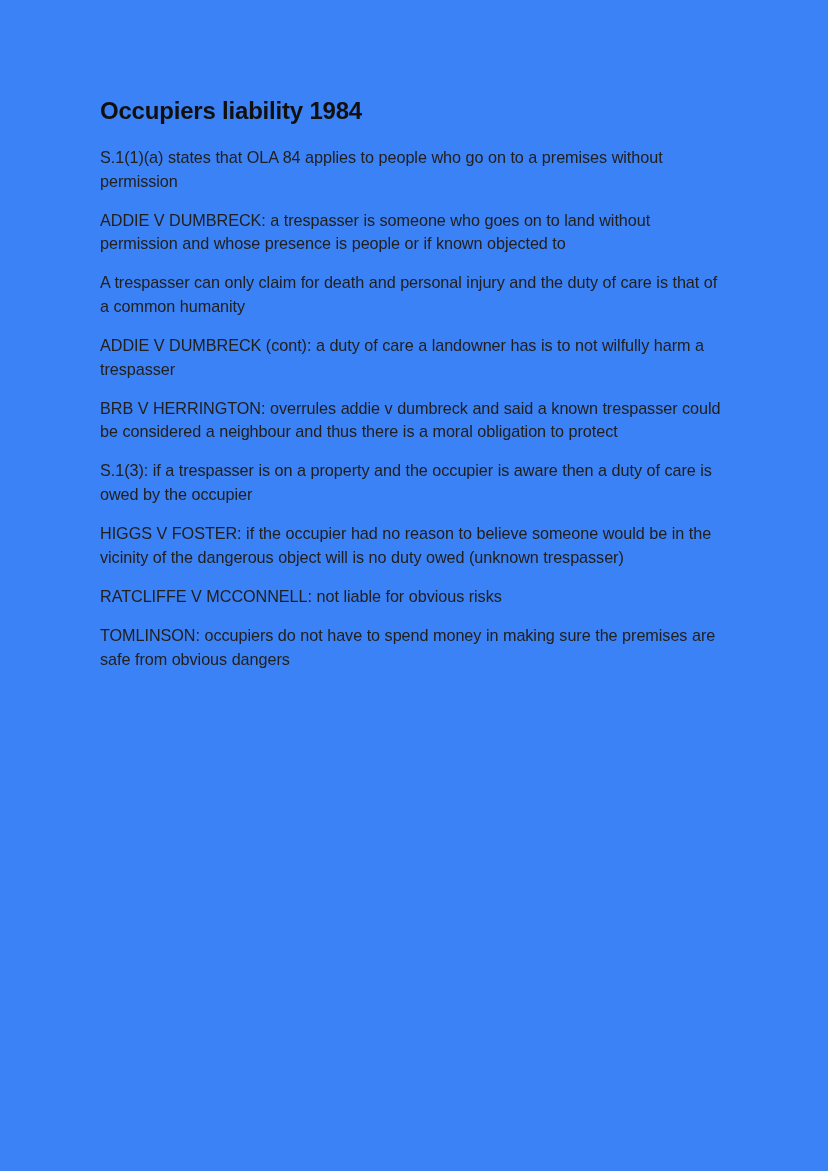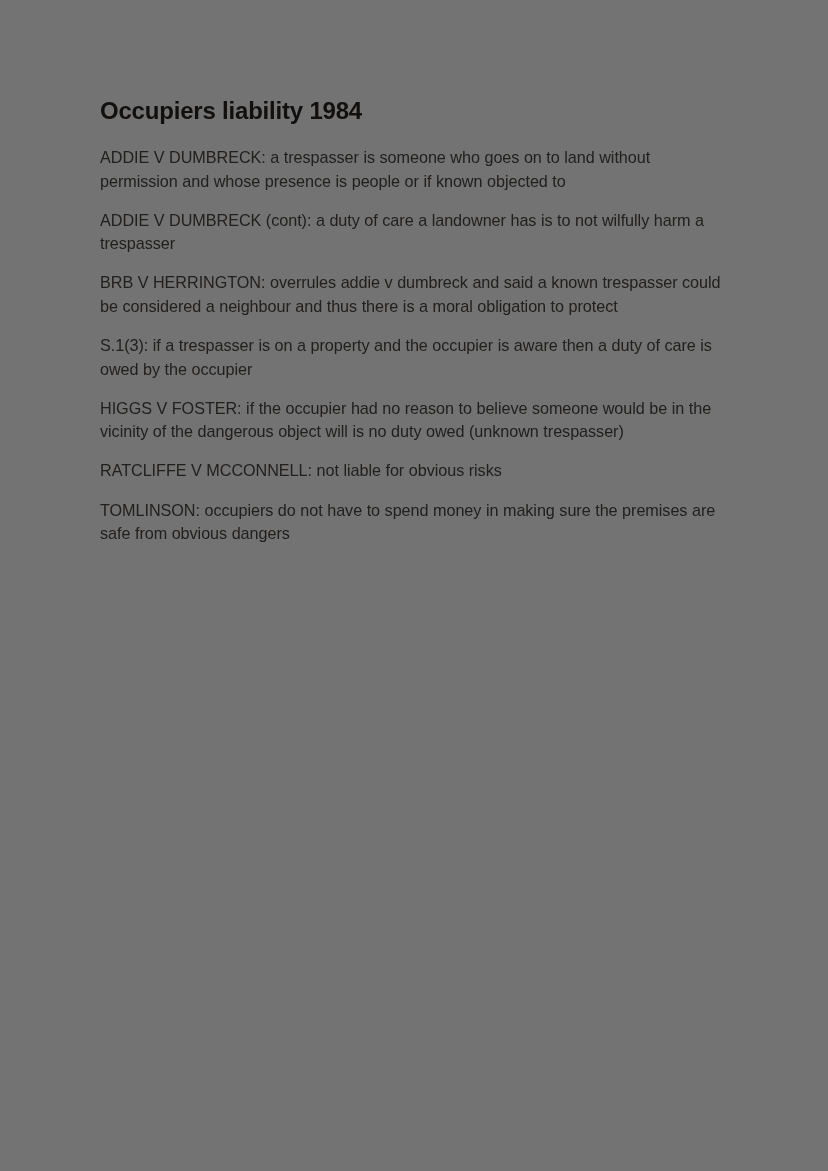--- a/index.html
+++ b/index.html
@@ -10,21 +10,21 @@
   body {
     width: 828px;
     height: 1171px;
     font-family: "Liberation Sans", sans-serif;
     -webkit-font-smoothing: antialiased;
   }
   .page {
     position: relative;
     width: 828px;
     height: 1171px;
-    background: #737373;
+    background: #3b82f6;
     box-sizing: border-box;
   }
   .doc-body {
     position: absolute;
     left: 100px;
     top: 96px;
     width: 628px;
   }
   .doc-title {
     font-size: 24px;
@@ -51,21 +51,23 @@
     margin-bottom: 0;
   }
 </style>
 </head>
 <body>
 
 <div class="page">
   <div class="doc-body">
     <h1 class="doc-title">Occupiers liability 1984</h1>
     <div class="note-list">
+      <p class="note-para">S.1(1)(a) states that OLA 84 applies to people who go on to a premises without permission</p>
       <p class="note-para">ADDIE V DUMBRECK: a trespasser is someone who goes on to land without permission and whose presence is people or if known objected to</p>
+      <p class="note-para">A trespasser can only claim for death and personal injury and the duty of care is that of a common humanity</p>
       <p class="note-para">ADDIE V DUMBRECK (cont): a duty of care a landowner has is to not wilfully harm a trespasser</p>
       <p class="note-para">BRB V HERRINGTON: overrules addie v dumbreck and said a known trespasser could be considered a neighbour and thus there is a moral obligation to protect</p>
       <p class="note-para">S.1(3): if a trespasser is on a property and the occupier is aware then a duty of care is owed by the occupier</p>
       <p class="note-para">HIGGS V FOSTER: if the occupier had no reason to believe someone would be in the vicinity of the dangerous object will is no duty owed (unknown trespasser)</p>
       <p class="note-para">RATCLIFFE V MCCONNELL: not liable for obvious risks</p>
       <p class="note-para">TOMLINSON: occupiers do not have to spend money in making sure the premises are safe from obvious dangers</p>
     </div>
   </div>
 </div>
 

